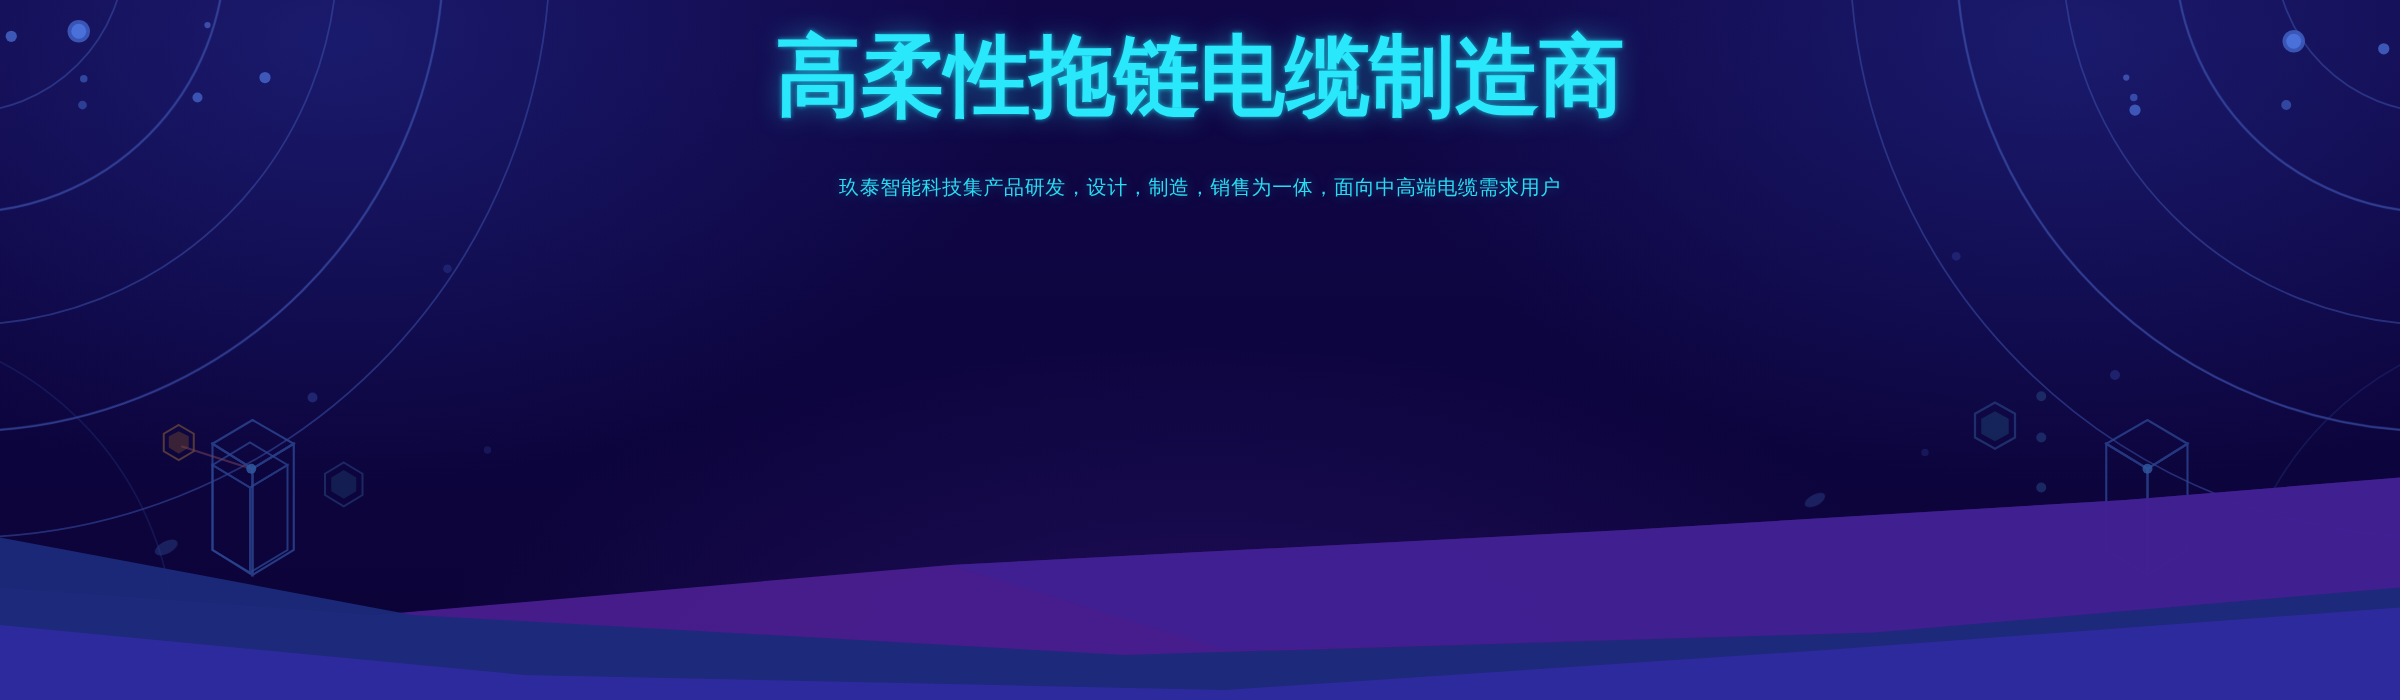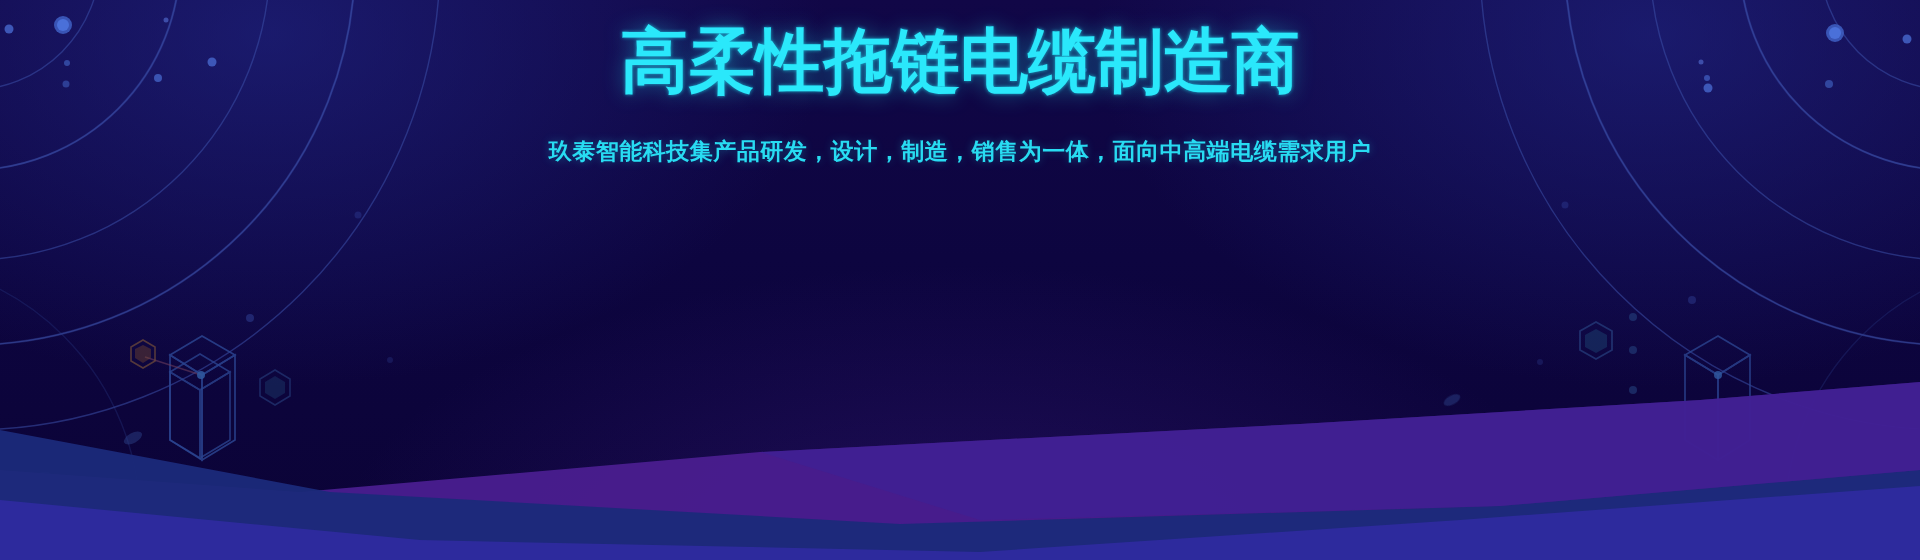--- a/index.html
+++ b/index.html
@@ -67,23 +67,23 @@
     font-weight:bold;
     letter-spacing:0px;
     color:#2ae8fb;
     text-shadow:0 0 22px rgba(34,226,247,0.45), 0 0 4px rgba(34,226,247,0.75);
     white-space:nowrap;
     transform:scaleX(0.97);
   }
 
   #subtitle {
     margin-top:32px;
-    font-size:23px;
+    font-size:16px;
     line-height:34px;
-    font-weight:bold;
+    font-weight:normal;
     letter-spacing:0.5px;
     color:#28dcf2;
     text-shadow:0 0 10px rgba(34,226,247,0.32);
     white-space:nowrap;
   }
 </style>
 </head>
 <body>
 
 <div id="banner">

